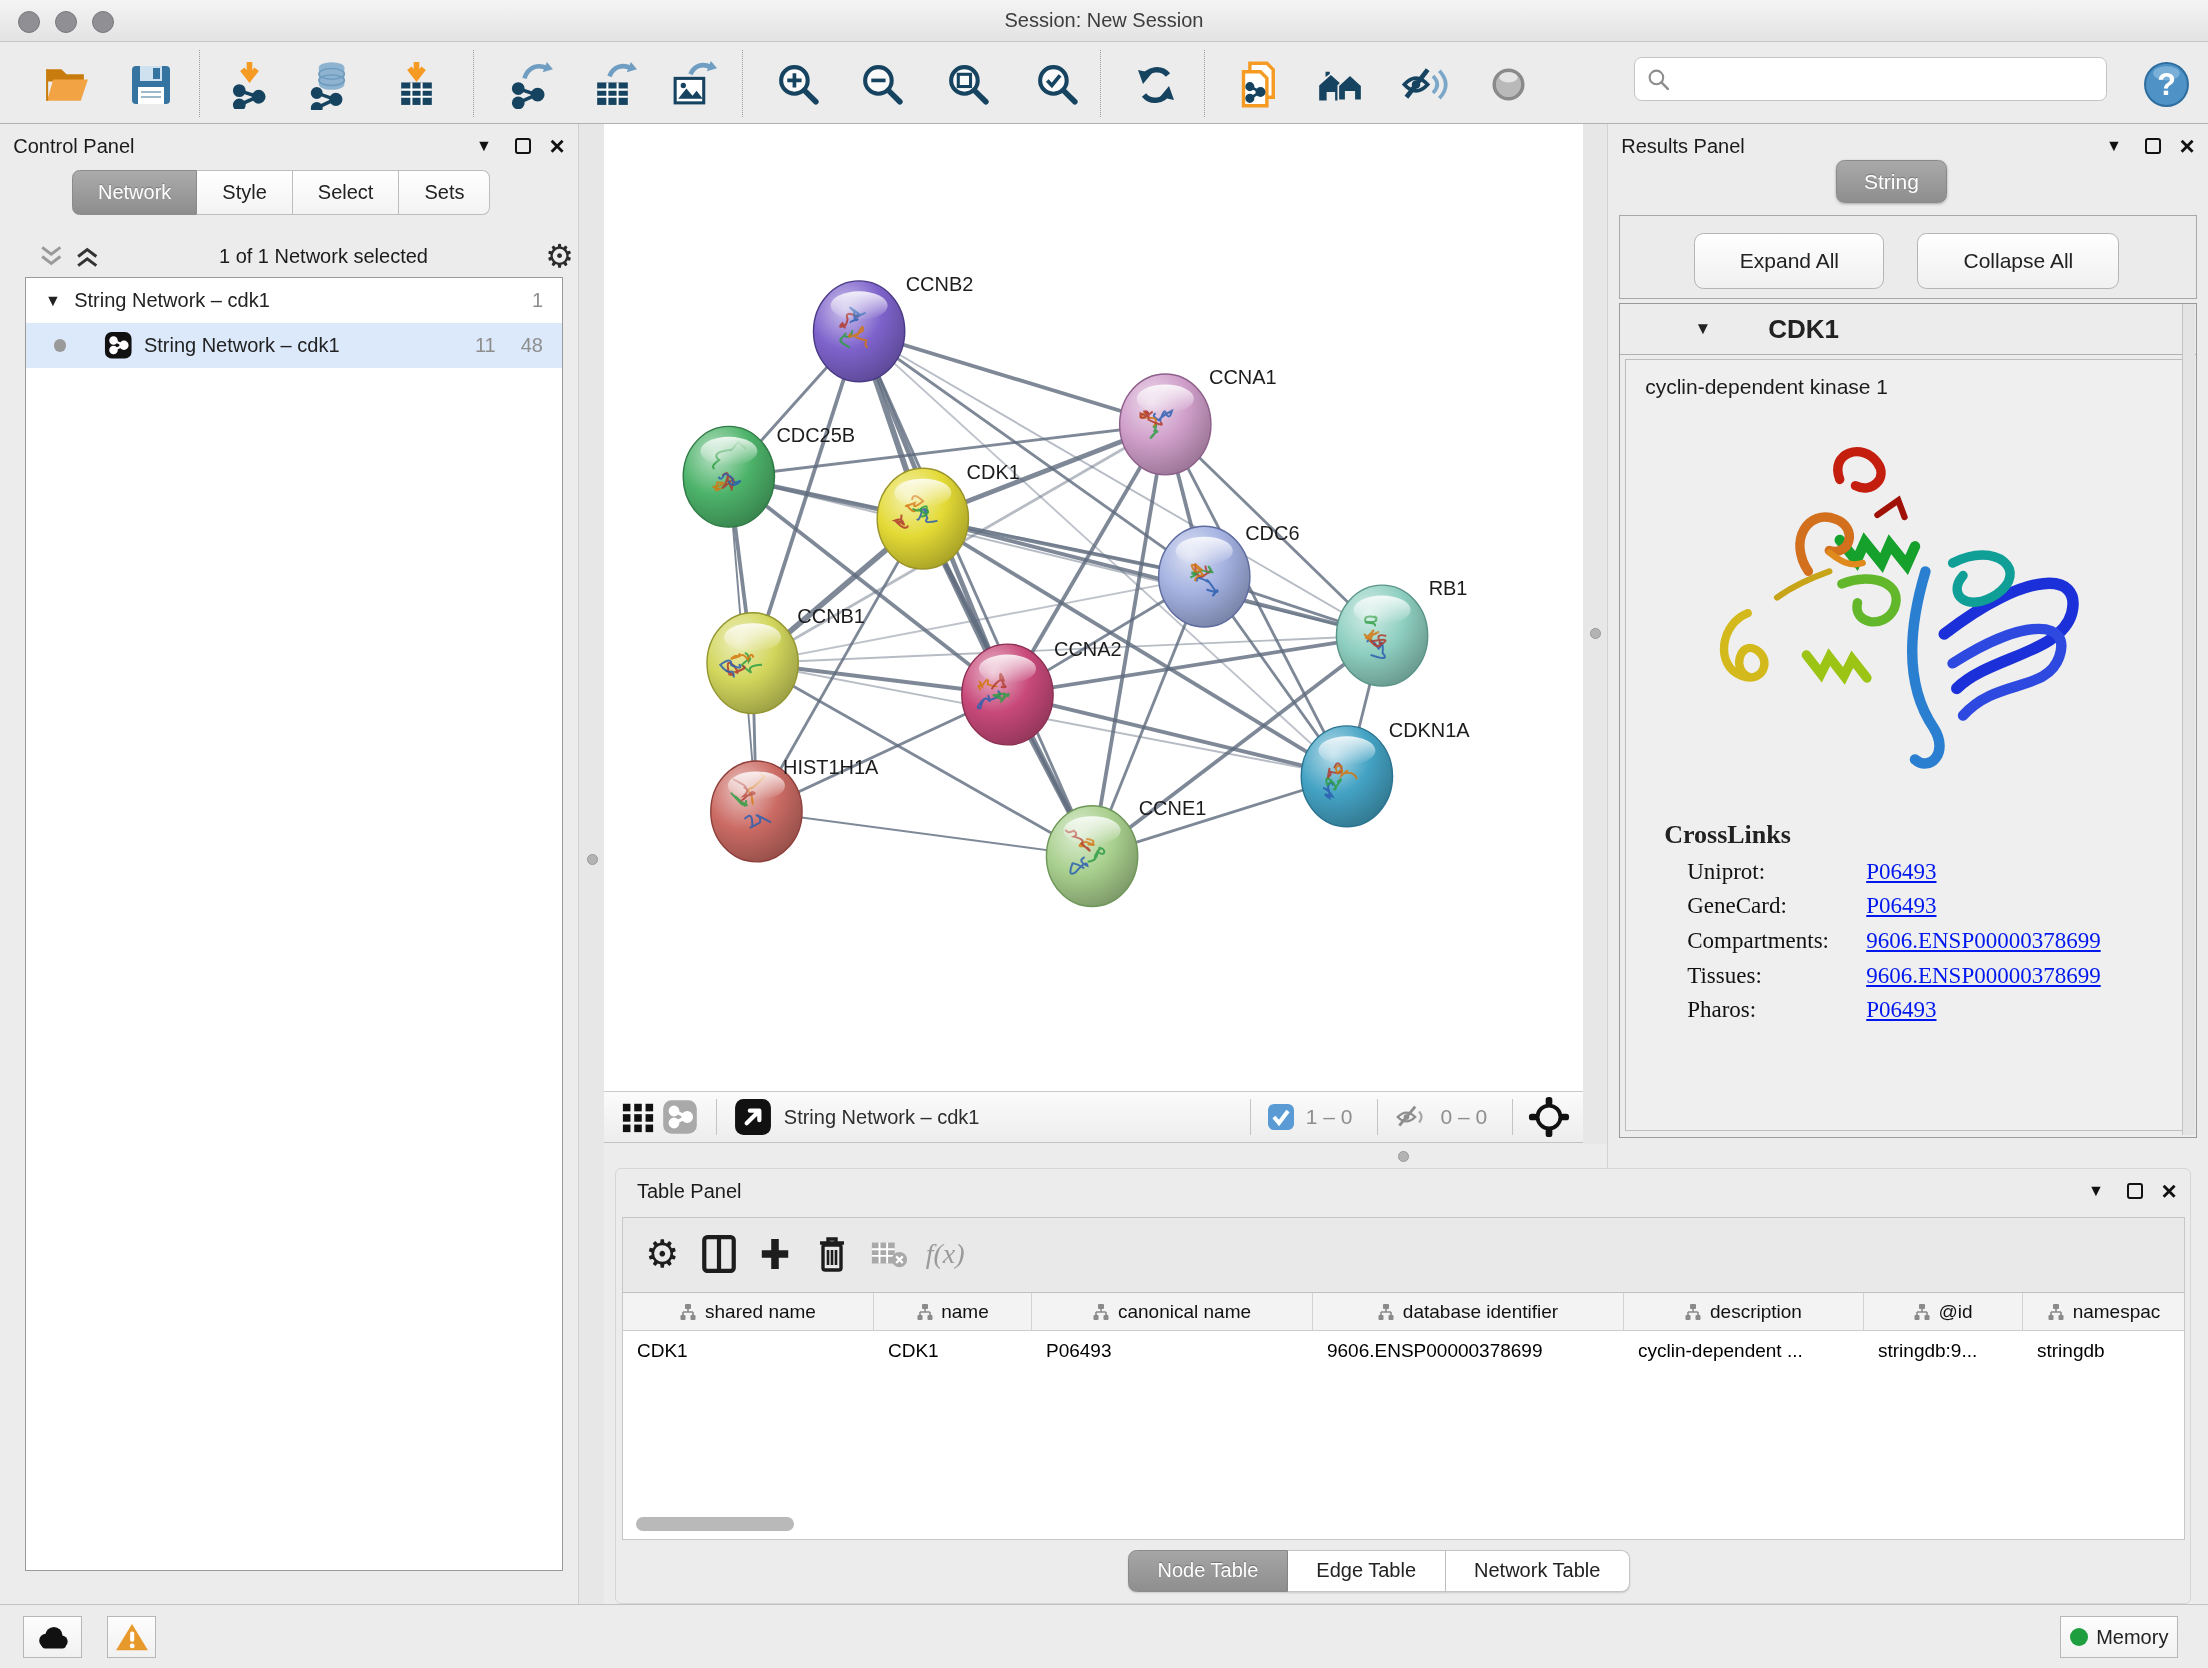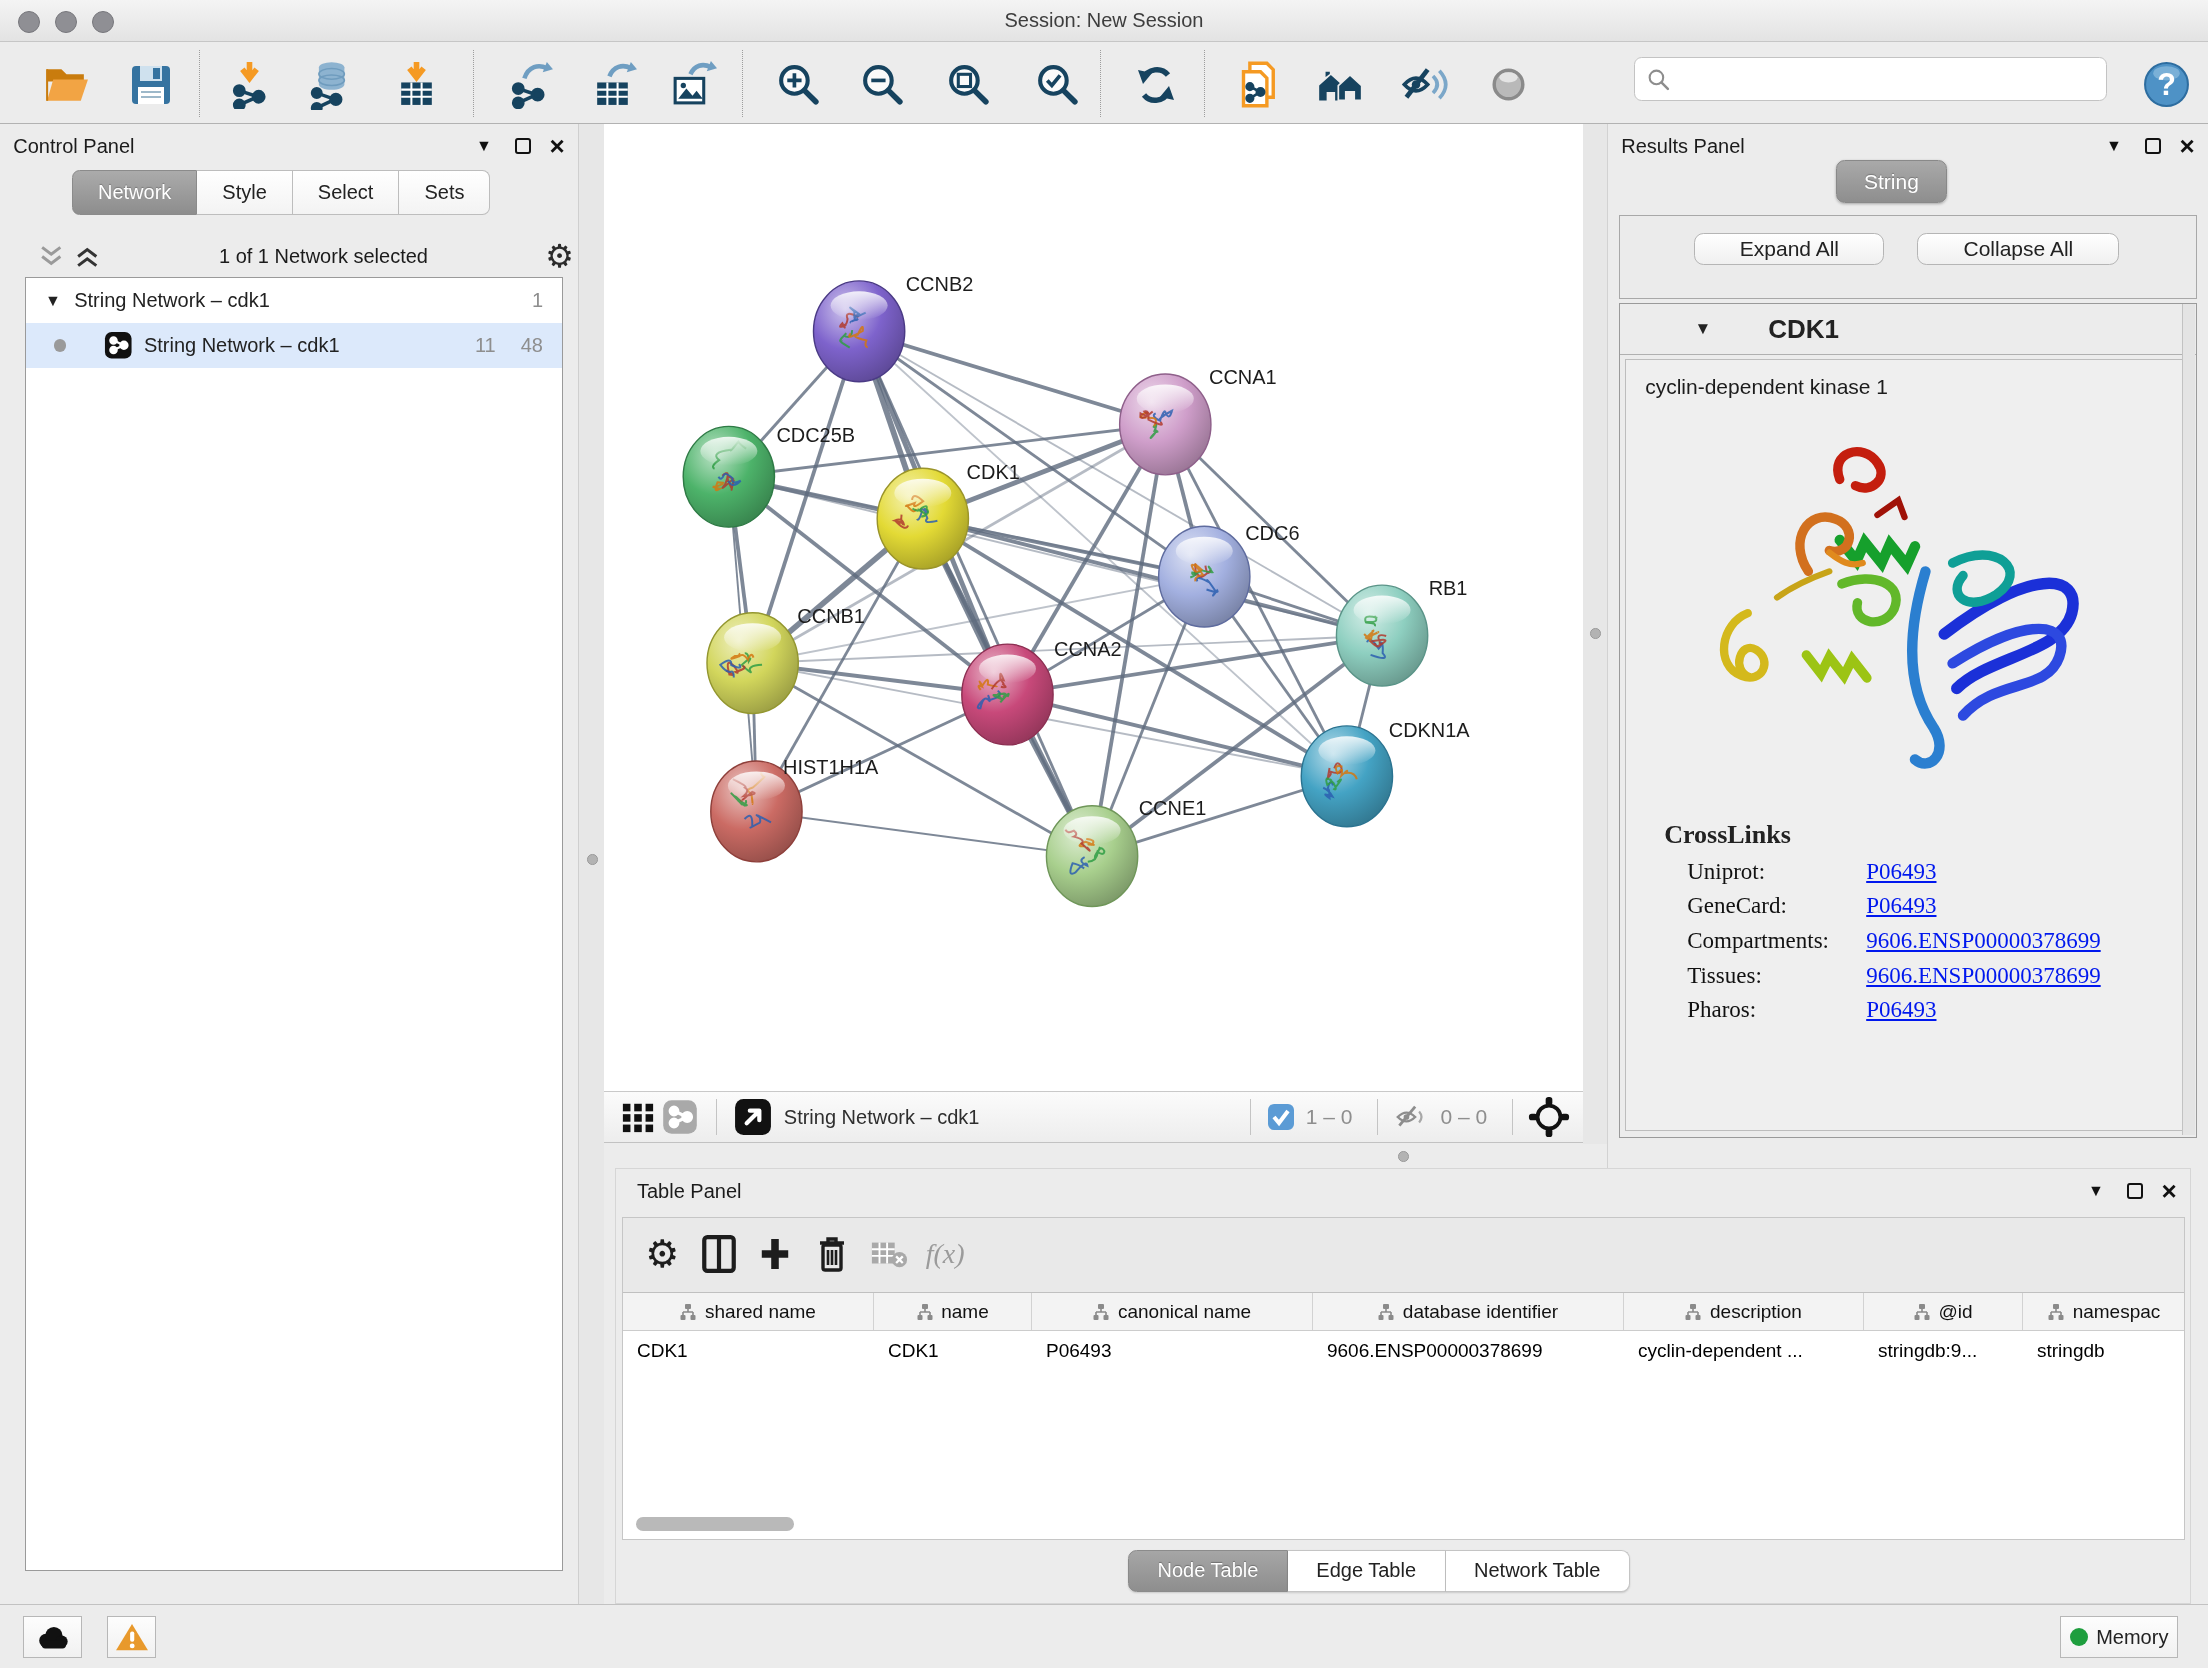--- a/index.html
+++ b/index.html
@@ -46,34 +46,34 @@
   #net-toolbar { left:604px; top:1091px; width:979px; height:52px; background:linear-gradient(#fbfbfb,#ededed); border-top:1px solid #c9c9c9; border-bottom:1px solid #c2c2c2; display:flex; align-items:center; padding:0 13.3px; }
   .ntb-sep { width:1px; height:36px; background:#c4c4c4; margin:0 15px; }
   .ntb-ic { width:42px; height:40px; display:flex; align-items:center; justify-content:center; }
   #ntb-title { font-size:20px; color:#2e2e2e; margin-left:9.5px; flex:1; }
   .ntb-count { font-size:21px; color:#8e8e8e; margin:0 9.5px; }
 
   
   #results-panel { left:1607px; top:124px; width:601px; height:1044px; background:#ececec; border-left:1px solid #d2d2d2; }
   #string-tab { position:absolute; left:228px; top:36px; padding:8.6px 27px; background:linear-gradient(#a9a9a9,#8e8e8e); color:#fff; font-size:21px; border-radius:8.6px; border:1px solid #898989; box-shadow:0 1px 2.9px rgba(0,0,0,.3); text-shadow:0 -1px 1px rgba(0,0,0,.25); }
   #rp-btnbox { position:absolute; left:11.4px; top:91px; width:578px; height:84px; background:#ebebeb; border:1.9px solid #a8a8a8; }
-  .rp-btn { position:absolute; top:17px; height:32px; background:linear-gradient(#ffffff,#f0f0f0); border:1px solid #b5b5b5; border-radius:9.5px; font-size:21px; display:flex; align-items:center; justify-content:center; }
+  .rp-btn { position:absolute; top:17px; height:56px; background:linear-gradient(#ffffff,#f0f0f0); border:1px solid #b5b5b5; border-radius:9.5px; font-size:21px; display:flex; align-items:center; justify-content:center; }
   #rp-section { position:absolute; left:11.4px; top:179px; width:578px; height:835px; background:#ececec; border:1.9px solid #9a9a9a; }
   #rp-sec-head { height:51px; display:flex; align-items:center; border-bottom:1px solid #b0b0b0; }
   #rp-gene { font-size:26px; font-weight:bold; margin-left:57px; }
   #rp-inner { position:absolute; left:4.8px; top:55px; width:565px; height:772px; background:#efefef; border:1px solid #bdbdbd; }
   #rp-desc { font-size:21px; color:#1c1c1c; padding:15px 0 0 19px; }
   #xl-title { font-family:"Liberation Serif","DejaVu Serif",serif; font-weight:bold; font-size:26px; margin:13.3px 0 5.7px 38px; }
   .xl-row { display:flex; margin:8.6px 0 0 61px; font-family:"Liberation Serif","DejaVu Serif",serif; font-size:23px; }
   .xl-label { width:179px; color:#111; }
   .xl-link { color:#0018ee; }
   #rp-scroll { position:absolute; right:1.9px; top:0px; width:12.4px; height:831px; background:#e4e4e4; border-left:1px solid #c2c2c2; }
 
   
-  #table-panel { left:615px; top:1168px; width:1576px; height:436px; background:#ececec; border:1px solid #d6d6d6; border-radius:0; }
+  #table-panel { left:615px; top:1168px; width:1576px; height:436px; background:#ececec; border:1px solid #d6d6d6; border-radius:6px; }
   #tp-box { position:absolute; left:5.7px; top:48px; width:1563px; height:323px; background:#e9e9e9; border:1px solid #c6c6c6; }
   #tp-toolbar { height:72px; display:flex; align-items:center; padding-left:15px; }
   .tp-ic { width:49px; height:49px; display:flex; align-items:center; justify-content:center; margin-right:7.6px; }
   #tbl { position:absolute; left:0px; top:74px; width:1561px; height:247px; background:#fff; border-top:1px solid #c0c0c0; overflow:hidden; }
   #tbl-head { display:flex; height:38px; background:#f3f3f3; border-bottom:1.9px solid #cccccc; }
   .th { display:flex; align-items:center; justify-content:center; gap:7.6px; font-size:19px; color:#111; border-right:1px solid #d2d2d2; overflow:hidden; white-space:nowrap; flex:none; }
   #tbl-row { display:flex; height:40px; align-items:center; }
   .td { padding-left:14.3px; font-size:19px; color:#000; overflow:hidden; white-space:nowrap; flex:none; }
   #h-scroll { position:absolute; left:13.3px; bottom:7.6px; width:158px; height:14.3px; border-radius:7.6px; background:#b9b9b9; }
   #tp-tabs { position:absolute; left:512px; bottom:11.4px; display:flex; }

